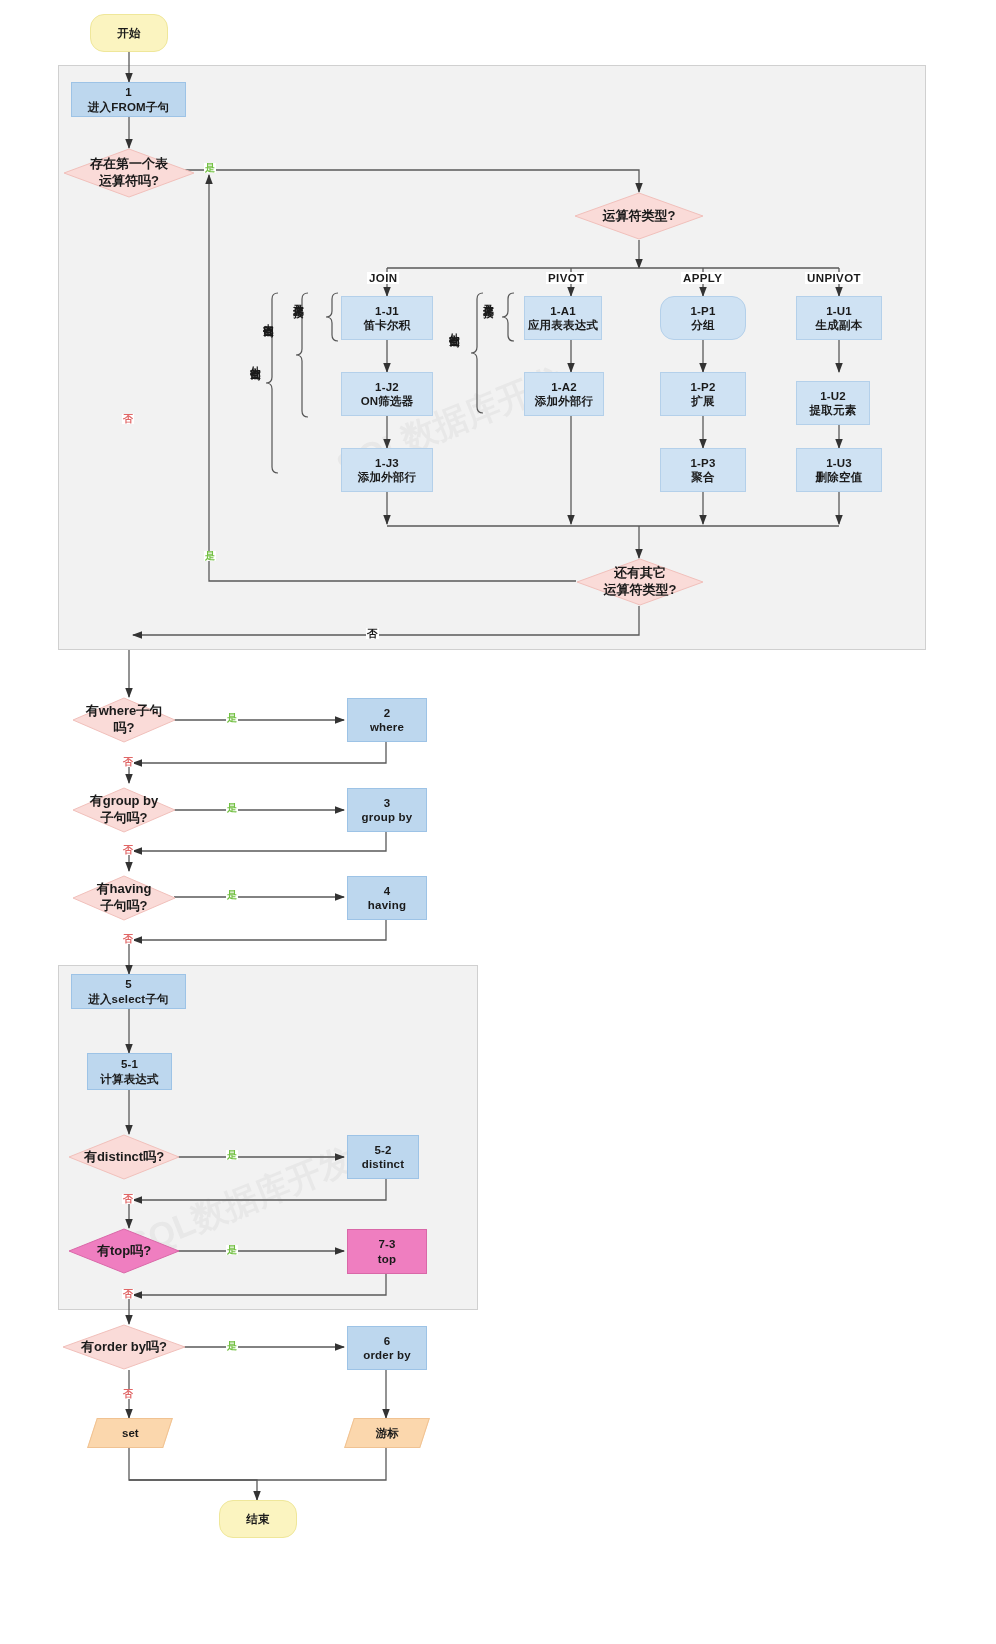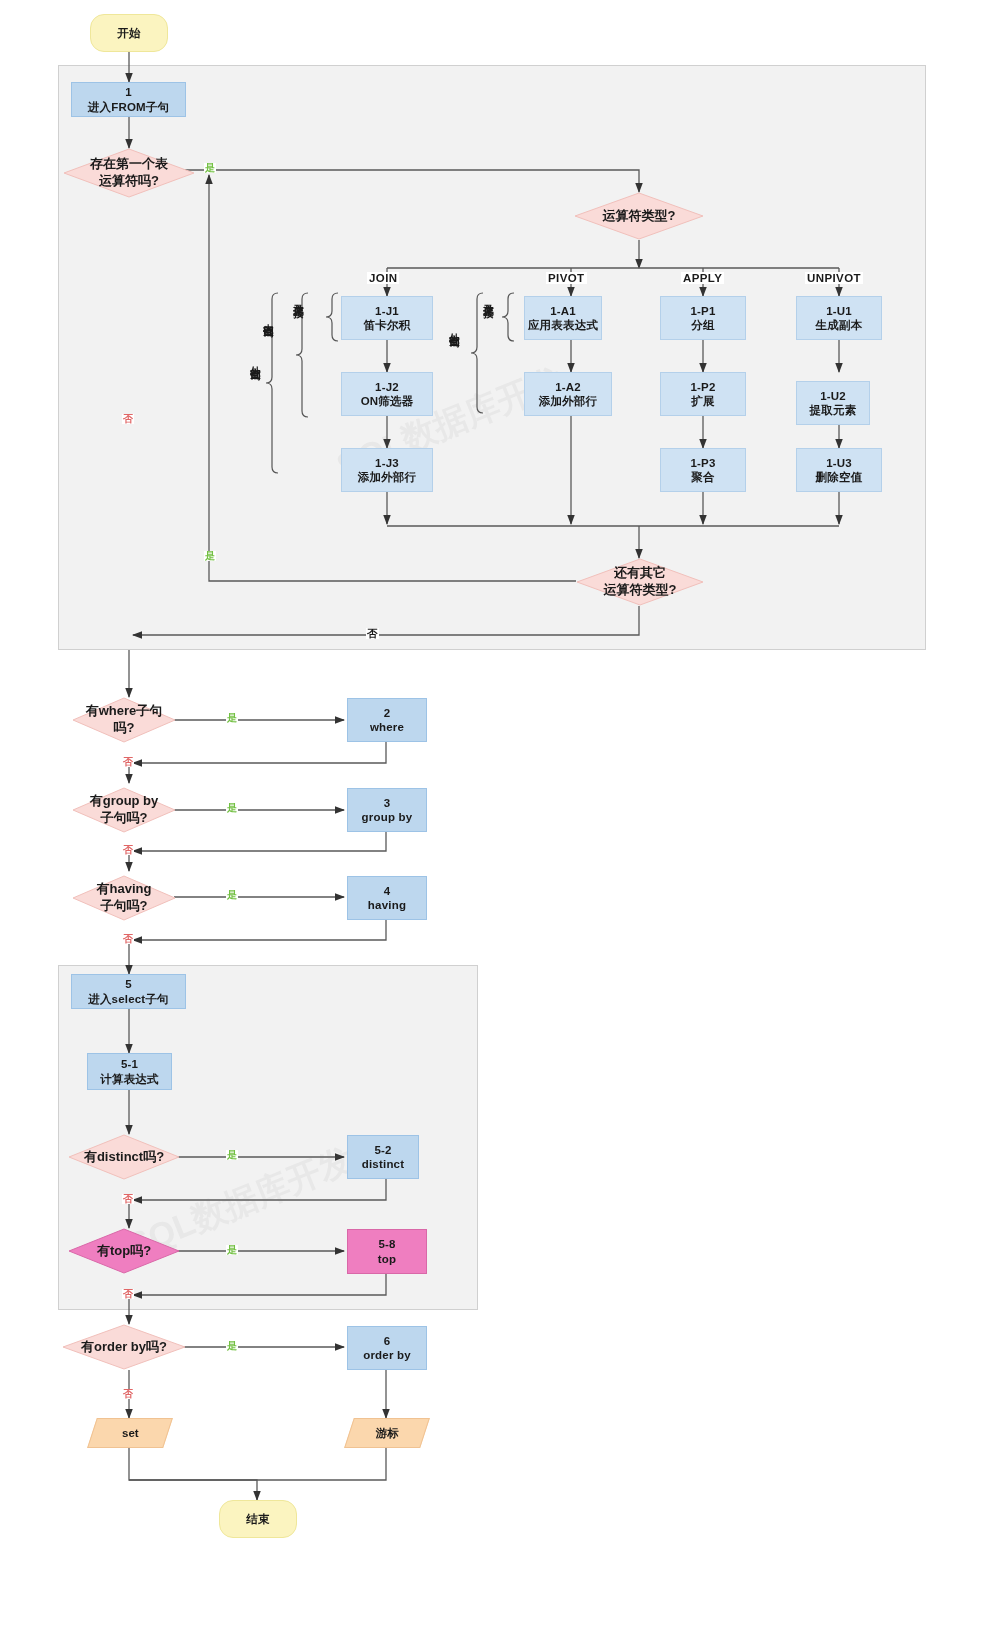--- a/index.html
+++ b/index.html
@@ -281,26 +281,26 @@
   </div>
   <div class="node proc-light" style="left:341px;top:448px;width:92px;height:44px;">
     <span class="ln">1-J3</span>
     <span class="ln">添加外部行</span>
   </div>
 
   <div class="node proc-light" style="left:524px;top:296px;width:78px;height:44px;">
     <span class="ln">1-A1</span>
     <span class="ln">应用表表达式</span>
   </div>
-  <div class="node proc-light" style="left:524px;top:372px;width:88px;height:44px;">
+  <div class="node proc-light" style="left:524px;top:372px;width:80px;height:44px;">
     <span class="ln">1-A2</span>
     <span class="ln">添加外部行</span>
   </div>
 
-  <div class="node proc-light" style="left:660px;top:296px;width:86px;height:44px;">
+  <div class="node proc-light" style="left:660px;top:296px;width:86px;height:44px;border-radius:14px;">
     <span class="ln">1-P1</span>
     <span class="ln">分组</span>
   </div>
   <div class="node proc-light" style="left:660px;top:372px;width:86px;height:44px;">
     <span class="ln">1-P2</span>
     <span class="ln">扩展</span>
   </div>
   <div class="node proc-light" style="left:660px;top:448px;width:86px;height:44px;">
     <span class="ln">1-P3</span>
     <span class="ln">聚合</span>
@@ -421,21 +421,21 @@
 
   <div class="decision" style="left:68px;top:1228px;width:112px;height:46px;">
     <svg viewBox="0 0 112 46" preserveAspectRatio="none">
         <polygon points="56,1 111,23 56,45 1,23" fill="#ef7ec0" stroke="#d968a8" stroke-width="1"></polygon>
       </svg>
     <div class="dtxt">
       <div>有top吗?</div>
     </div>
   </div>
   <div class="node proc-pink" style="left:347px;top:1229px;width:80px;height:45px;">
-    <span class="ln">5-8</span>
+    <span class="ln">7-3</span>
     <span class="ln">top</span>
   </div>
 
   <div class="decision" style="left:62px;top:1324px;width:124px;height:46px;">
     <svg viewBox="0 0 124 46" preserveAspectRatio="none">
         <polygon points="62,1 123,23 62,45 1,23" fill="#fadbd8" stroke="#f1c0bb" stroke-width="1"></polygon>
       </svg>
     <div class="dtxt">
       <div>有order by吗?</div>
     </div>

